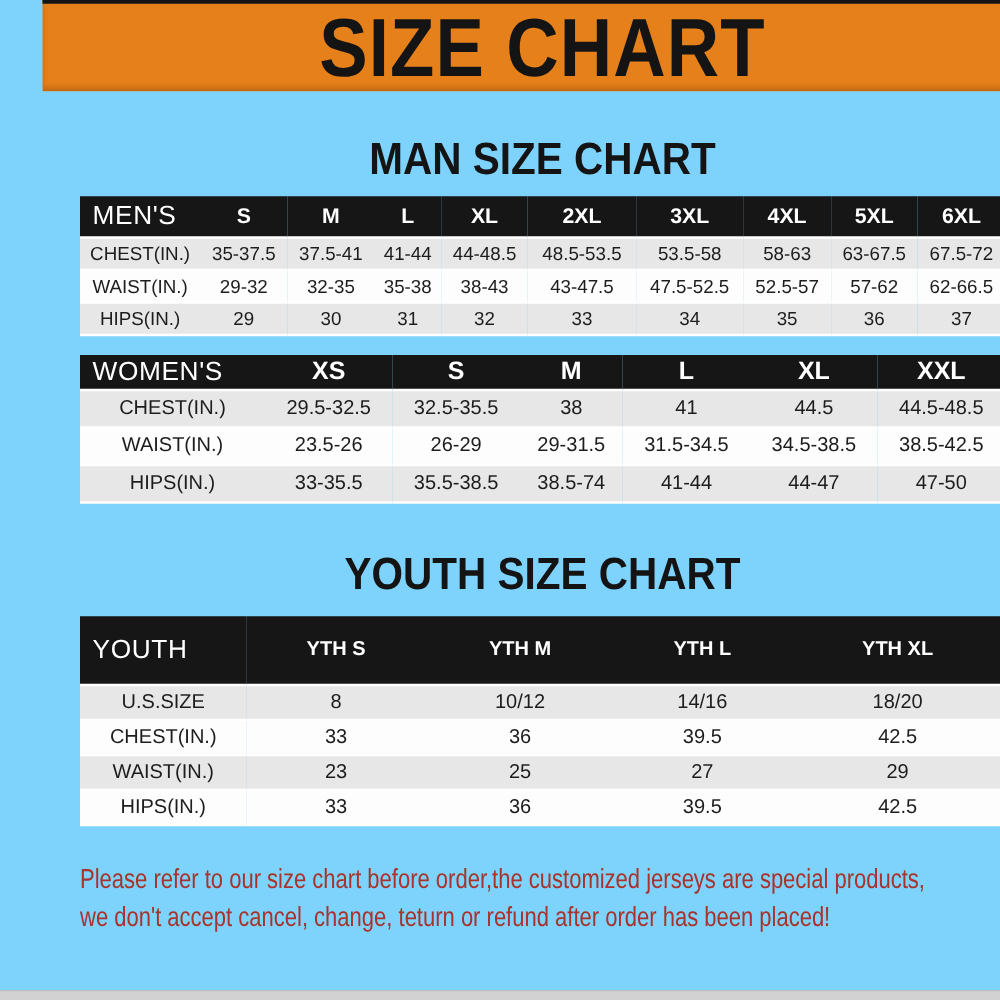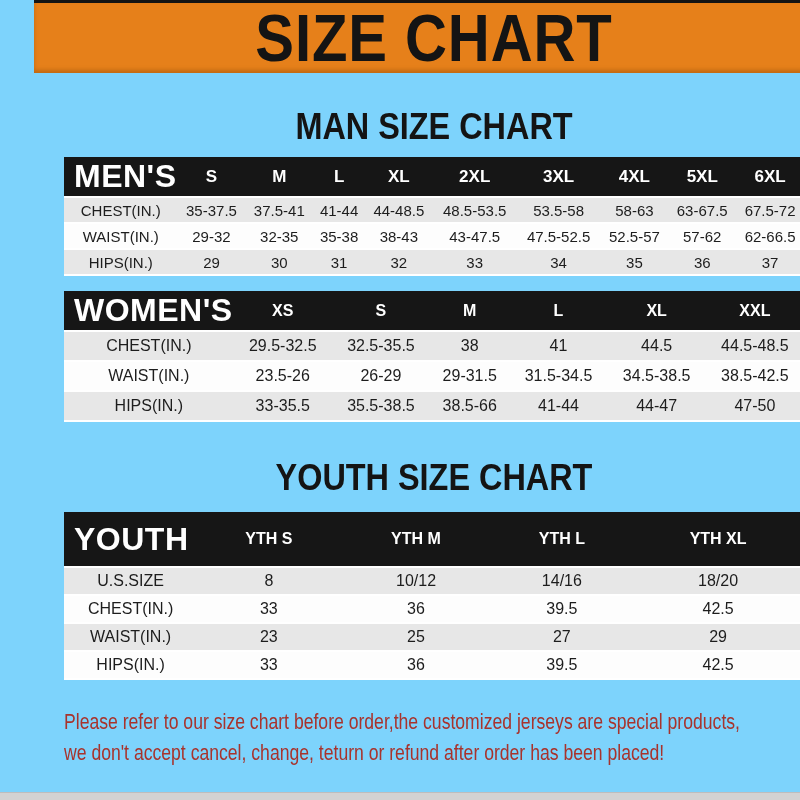--- a/index.html
+++ b/index.html
@@ -36,29 +36,29 @@
     width:740px;margin:0 auto;border-collapse:collapse;table-layout:auto;
   }
   table.men{margin-top:12px;}
   table.women{margin-top:15px;}
   table.youth{margin-top:16px;}
   .size-table thead tr{background:#161616;color:#ffffff;}
   table.men  thead tr{height:33px;}
   table.women thead tr{height:28px;}
   table.youth thead tr{height:55px;}
   .size-table th.tbl-label{
-    text-align:left;padding-left:10px;font-weight:700;font-size:32px;letter-spacing:.5px;
+    text-align:left;padding-left:10px;font-weight:400;font-size:21px;letter-spacing:.5px;
     white-space:nowrap;
   }
   table.men   th.tbl-label{width:13%;}
   table.women th.tbl-label{width:20%;}
   table.youth th.tbl-label{width:18%;}
   .size-table th.col-h{text-align:center;font-weight:600;white-space:nowrap;}
   table.men   th.col-h{font-size:17px;}
-  table.women th.col-h{font-size:16px;}
+  table.women th.col-h{font-size:20px;}
   table.youth th.col-h{font-size:16px;}
   .size-table tbody tr:nth-child(odd){background:#e7e7e7;}
   .size-table tbody tr:nth-child(even){background:#fdfdfd;}
   table.men   tbody tr{height:26px;}
   table.women tbody tr{height:30px;}
   table.youth tbody tr{height:28px;}
   .size-table td{
     text-align:center;color:#1d1d1d;white-space:nowrap;
     border-bottom:2px solid #ffffff;
   }
@@ -172,21 +172,21 @@
           <td>26-29</td>
           <td>29-31.5</td>
           <td>31.5-34.5</td>
           <td>34.5-38.5</td>
           <td>38.5-42.5</td>
         </tr>
         <tr>
           <td class="row-label">HIPS(IN.)</td>
           <td>33-35.5</td>
           <td>35.5-38.5</td>
-          <td>38.5-66</td>
+          <td>38.5-74</td>
           <td>41-44</td>
           <td>44-47</td>
           <td>47-50</td>
         </tr>
       </tbody>
   </table>
 
   <h2 class="section-heading youth">
     <span class="condense">YOUTH SIZE CHART</span>
   </h2>

